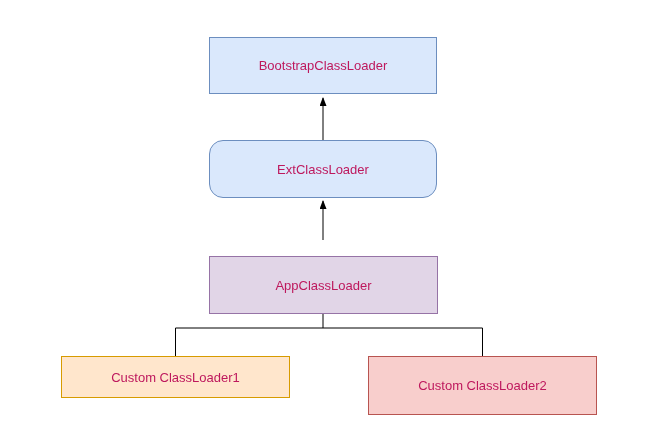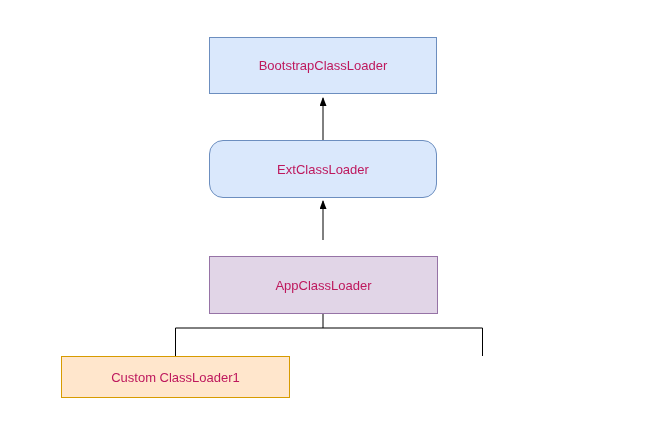--- a/index.html
+++ b/index.html
@@ -72,14 +72,17 @@
   </div>
 
   <div class="node node-app" style="background-color: rgb(225, 213, 231); border-color: rgb(150, 115, 166);">
     <span>AppClassLoader</span>
   </div>
 
   <div class="node node-custom1" style="background-color: rgb(255, 230, 204); border-color: rgb(215, 155, 0);">
     <span>Custom ClassLoader1</span>
   </div>
 
+  <div class="node node-custom2" style="background-color: rgb(248, 206, 204); border-color: rgb(184, 84, 80);">
+    <span>Custom ClassLoader2</span>
+  </div>
 
 </div>
 
 </body></html>

